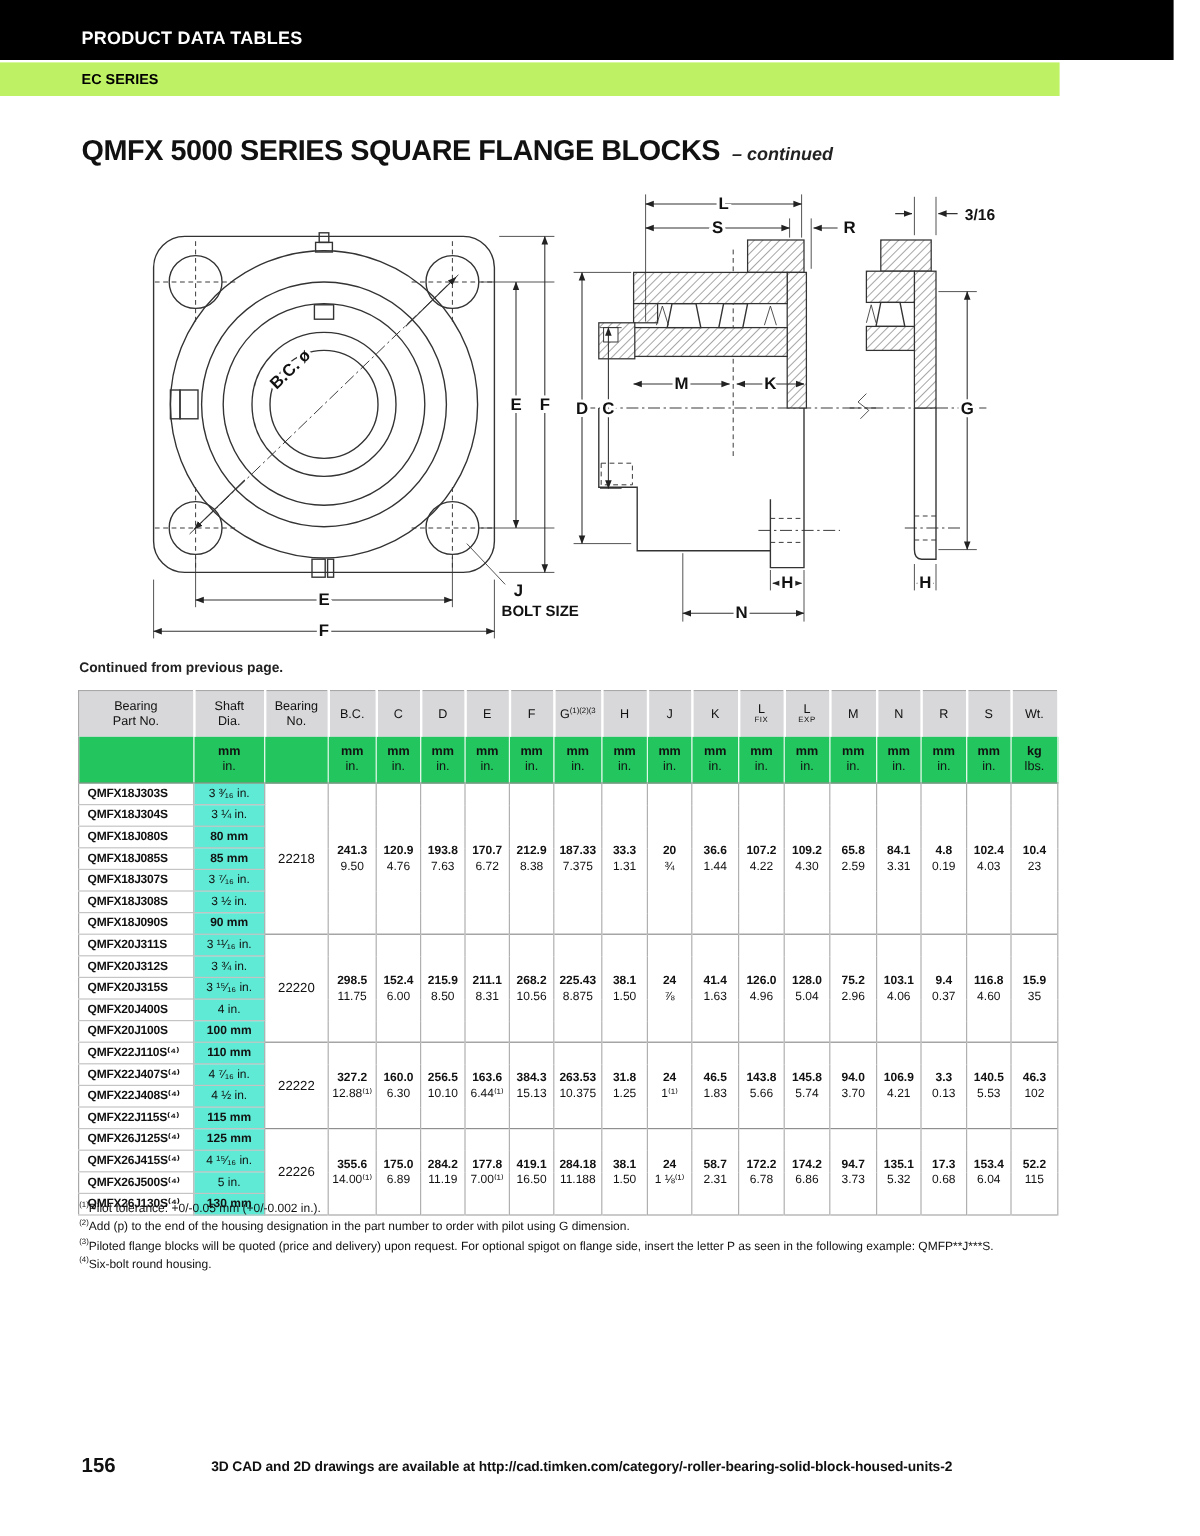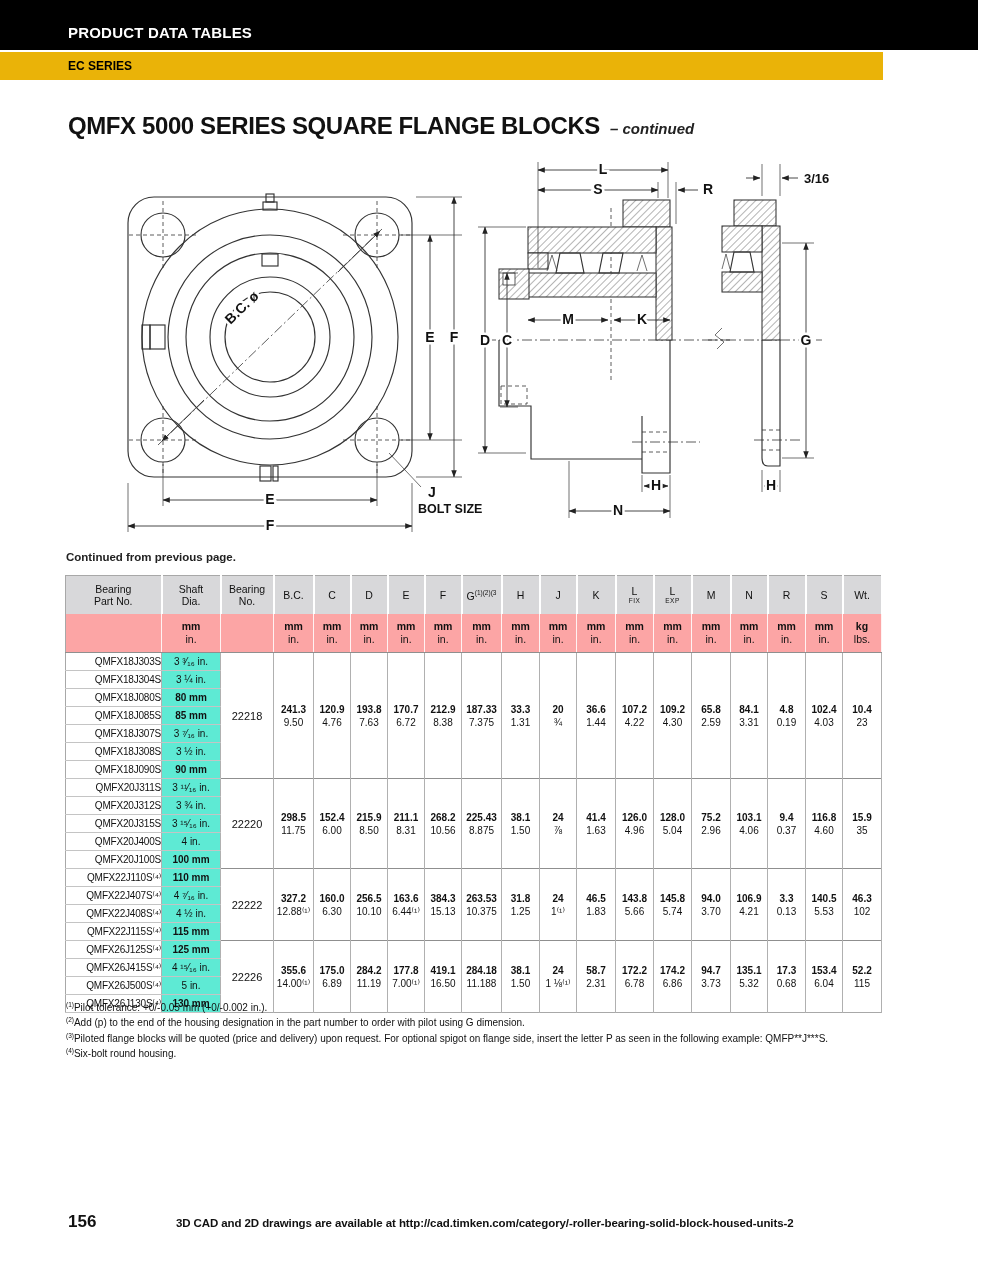--- a/index.html
+++ b/index.html
@@ -2,21 +2,21 @@
 <html><head>
 <meta charset="utf-8">
 <style>
   html,body{margin:0;padding:0;background:#fff;}
   body{width:1000px;height:1280px;position:relative;font-family:"Liberation Sans","DejaVu Sans",sans-serif;color:#111;}
   .abs{position:absolute;}
 
   
   .bar-black{left:0;top:0;width:978px;height:50px;background:#000;}
   .bar-black span{position:absolute;left:68px;bottom:9px;color:#fff;font-size:15px;font-weight:bold;letter-spacing:.2px;}
-  .bar-gray{left:0;top:52px;width:883px;height:28px;background:#eab308;}
+  .bar-gray{left:0;top:52px;width:883px;height:28px;background:#bef264;}
   .bar-gray span{position:absolute;left:68px;top:7px;color:#000;font-size:12px;font-weight:bold;}
 
   
   .title{left:68px;top:112px;white-space:nowrap;}
   .title .main{font-size:24px;font-weight:bold;letter-spacing:-.4px;}
   .title .cont{font-size:15px;font-style:italic;font-weight:bold;margin-left:10px;color:#222;}
 
   .note{left:66px;top:551px;font-size:11.5px;font-weight:bold;color:#222;}
 
   
@@ -31,25 +31,25 @@
   .dm1{fill:none;stroke:#333;stroke-width:.9;marker-end:url(#ar);}
   .dlab{font-size:14px;font-weight:bold;fill:#111;text-anchor:middle;paint-order:stroke;stroke:#fff;stroke-width:5px;}
   .dlabL{font-size:13px;font-weight:bold;fill:#111;text-anchor:start;paint-order:stroke;stroke:#fff;stroke-width:5px;}
   .dlab2s{font-size:12.5px;font-weight:bold;fill:#111;text-anchor:start;paint-order:stroke;stroke:#fff;stroke-width:4px;}
 
   
   table.data{position:absolute;left:65px;top:575px;width:816px;border-collapse:collapse;table-layout:fixed;border:1px solid #a8a8a8;}
   table.data th{background:#d8d8da;font-weight:normal;font-size:10.5px;line-height:1.18;text-align:center;vertical-align:middle;height:34px;border-right:2px solid #fff;padding:2px 0;}
   table.data th sup{font-size:6.5px;}
   .csub{font-size:6.5px;letter-spacing:.5px;margin-top:-1px;}
-  tr.units td{background:#fca5a5;height:36px;text-align:center;vertical-align:middle;font-size:10.5px;line-height:1.25;border-right:1px solid rgba(255,255,255,.85);border-bottom:1px solid #8f8f8f;}
+  tr.units td{background:#22c55e;height:36px;text-align:center;vertical-align:middle;font-size:10.5px;line-height:1.25;border-right:1px solid rgba(255,255,255,.85);border-bottom:1px solid #8f8f8f;}
   .u-mm{font-weight:bold;}
   .u-in{font-weight:normal;text-align:center;}
   tbody td{font-size:10px;height:17px;border-right:1px solid #b0b0b0;vertical-align:middle;padding:0;}
-  td.part{text-align:right;padding-left:7px;font-weight:normal;background:#fff;border-bottom:1px solid #c4c4c4;letter-spacing:-.2px;white-space:nowrap;}
+  td.part{text-align:left;padding-left:7px;font-weight:bold;background:#fff;border-bottom:1px solid #c4c4c4;letter-spacing:-.2px;white-space:nowrap;}
   td.shaft{text-align:center;background:#5eead4;border-bottom:1px solid #c4c4c4;white-space:nowrap;}
   td.shaft.metric{font-weight:bold;}
   td.bno{text-align:center;font-size:11px;}
   td.val{text-align:center;line-height:1.3;}
   .v-mm{font-weight:bold;}
   .v-in{font-weight:normal;}
   tbody tr.group-start td{border-top:1px solid #8f8f8f;}
 
   
   .footnotes{left:66px;top:1000px;font-size:10px;line-height:1.5;color:#111;width:820px;}

